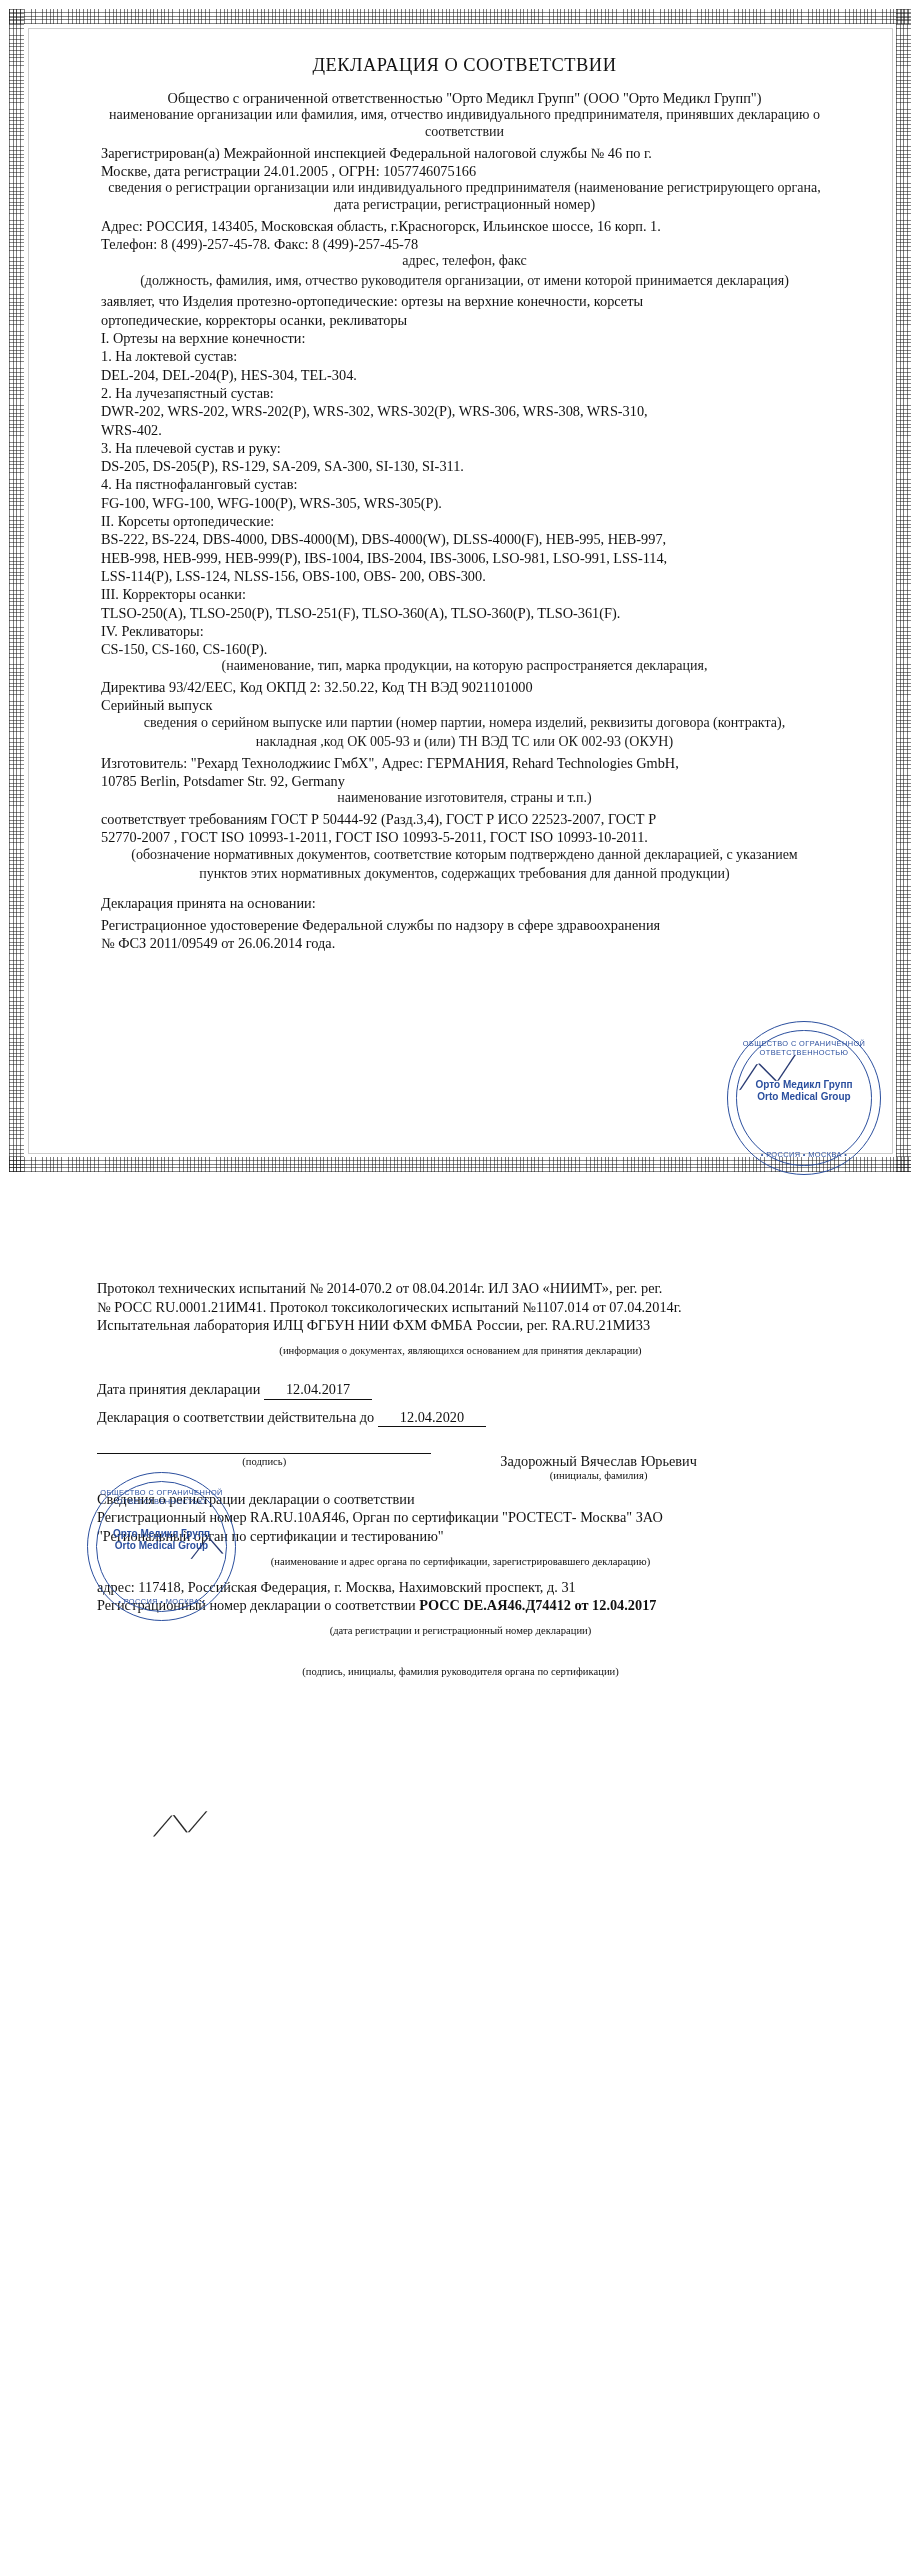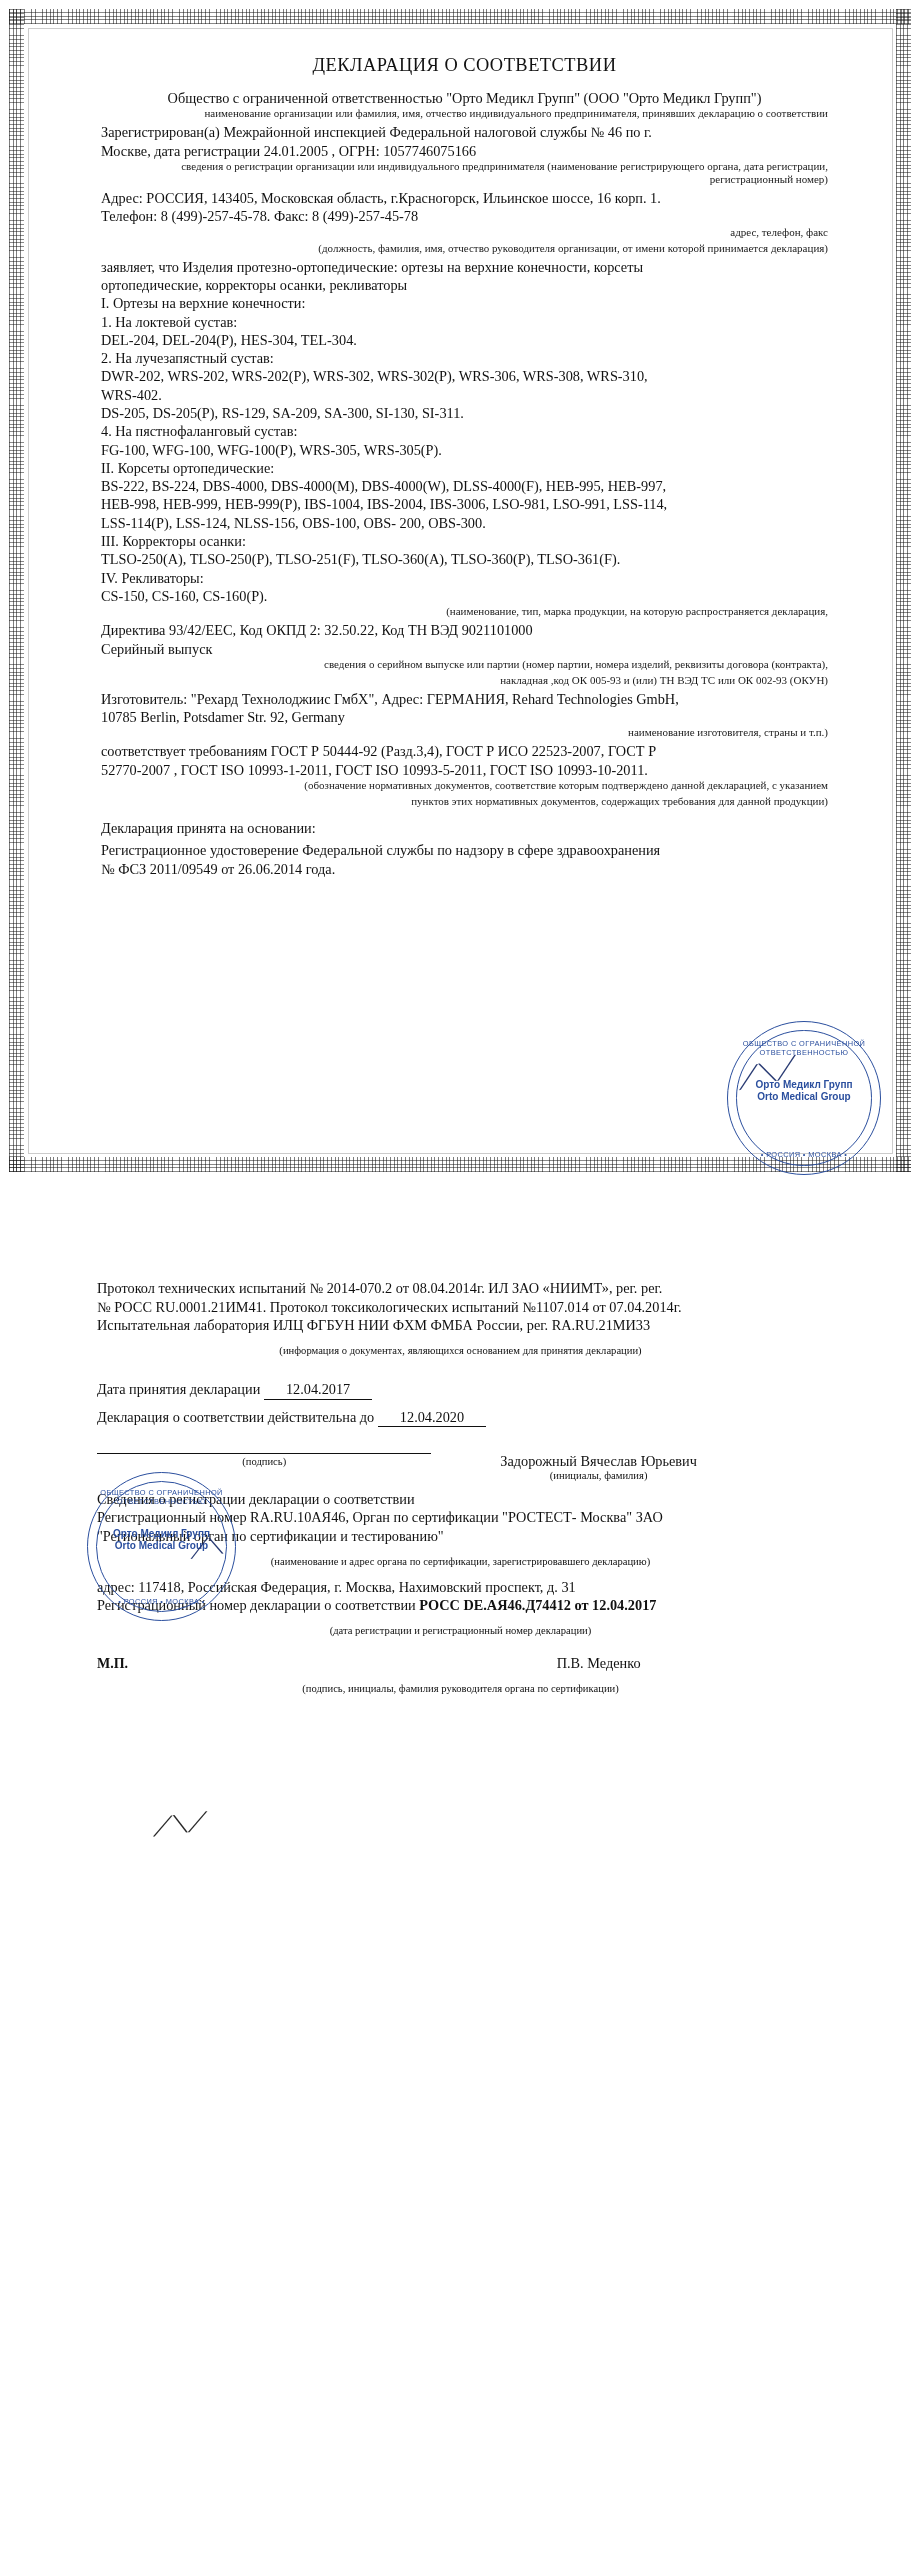--- a/index.html
+++ b/index.html
@@ -60,23 +60,23 @@
   }
   p.line {
     margin: 0;
     font-size: 14.3px;
     line-height: 1.28;
     text-align: left;
   }
   p.center { text-align: center; }
   p.caption {
     margin: 0 0 2.8px 0;
-    font-size: 11px;
+    font-size: 14px;
     line-height: 1.2;
-    text-align: right;
+    text-align: center;
     color: #1a1a1a;
   }
   .gap-s { height: 3.7px; }
   .gap-m { height: 8.3px; }
   .gap-l { height: 13px; }
   .bold { font-weight: bold; }
 
   
   .stamp {
     position: absolute;
@@ -224,20 +224,21 @@
 
     <p class="line">заявляет, что Изделия протезно-ортопедические: ортезы на верхние конечности, корсеты</p>
     <p class="line">ортопедические, корректоры осанки, рекливаторы</p>
 
     <p class="line">I. Ортезы на верхние конечности:</p>
     <p class="line">1. На локтевой сустав:</p>
     <p class="line">DEL-204, DEL-204(P), HES-304, TEL-304.</p>
     <p class="line">2. На лучезапястный сустав:</p>
     <p class="line">DWR-202, WRS-202, WRS-202(P), WRS-302, WRS-302(P), WRS-306, WRS-308, WRS-310,</p>
     <p class="line">WRS-402.</p>
+    <p class="line">3. На плечевой сустав и руку:</p>
     <p class="line">DS-205, DS-205(P), RS-129, SA-209, SA-300, SI-130, SI-311.</p>
     <p class="line">4. На пястнофаланговый сустав:</p>
     <p class="line">FG-100, WFG-100, WFG-100(P), WRS-305, WRS-305(P).</p>
     <p class="line">II. Корсеты ортопедические:</p>
     <p class="line">BS-222, BS-224, DBS-4000, DBS-4000(M), DBS-4000(W), DLSS-4000(F), HEB-995, HEB-997,</p>
     <p class="line">HEB-998, HEB-999, HEB-999(P), IBS-1004, IBS-2004, IBS-3006, LSO-981, LSO-991, LSS-114,</p>
     <p class="line">LSS-114(P), LSS-124, NLSS-156, OBS-100, OBS- 200, OBS-300.</p>
     <p class="line">III. Корректоры осанки:</p>
     <p class="line">TLSO-250(A), TLSO-250(P), TLSO-251(F), TLSO-360(A), TLSO-360(P), TLSO-361(F).</p>
     <p class="line">IV. Рекливаторы:</p>
@@ -316,28 +317,20 @@
     <p class="fieldline">адрес: 117418, Российская Федерация, г. Москва, Нахимовский проспект, д. 31</p>
 
     <p class="fieldline">
       <span>Регистрационный номер декларации о соответствии</span>
       <span class="bold">РОСС DE.АЯ46.Д74412 от 12.04.2017</span>
     </p>
     <p class="cap-center">(дата регистрации и регистрационный номер декларации)</p>
 
     <div class="gap-m"></div>
 
-    <div class="two-col">
-      <div class="col">
-        <span class="mp">М.П.</span>
-      </div>
-      <div class="col">
-        <div style="text-align:center">П.В. Меденко</div>
-      </div>
-    </div>
     <p class="cap-center">(подпись, инициалы, фамилия руководителя органа по сертификации)</p>
   </div>
 
   <div class="stamp stamp-blue" id="stamp-omg-2">
     <div class="stamp-text-top">ОБЩЕСТВО С ОГРАНИЧЕННОЙ ОТВЕТСТВЕННОСТЬЮ</div>
     <div class="stamp-center">Орто Медикл Групп<br>Orto Medical Group</div>
     <div class="stamp-text-bottom">• РОССИЯ • МОСКВА •</div>
   </div>
   <div class="sig" id="sig-2">⟋⟍</div>
 

